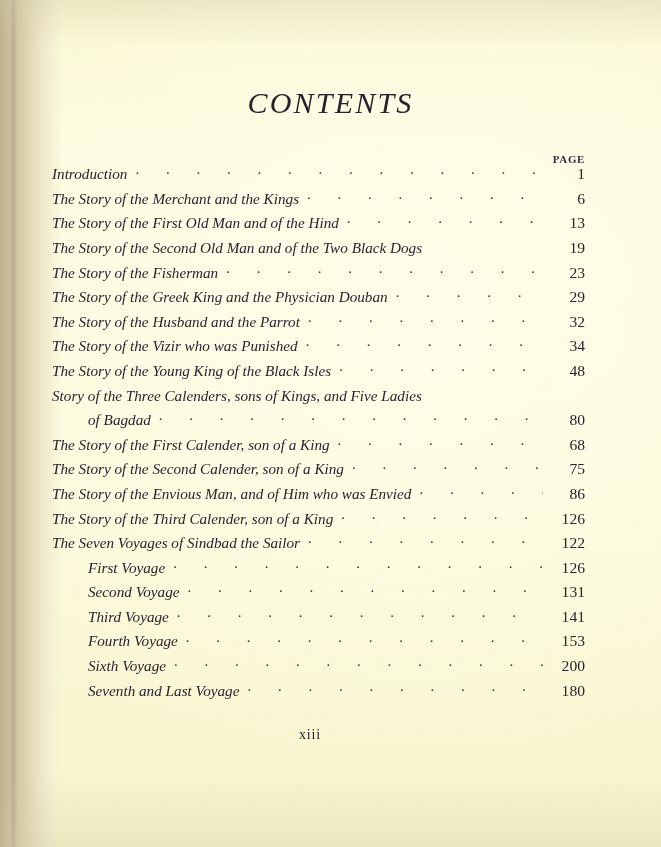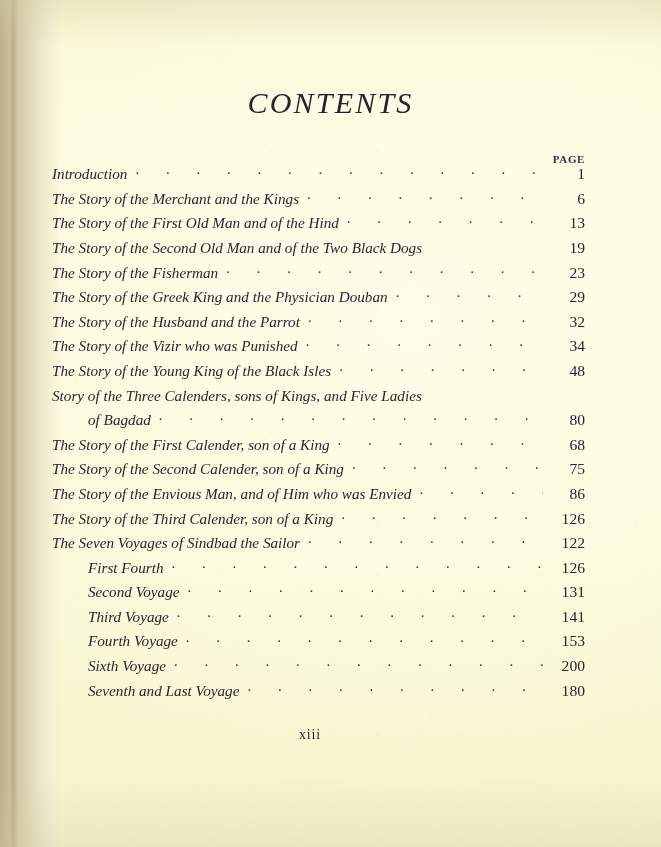--- a/index.html
+++ b/index.html
@@ -283,21 +283,21 @@
           <span class="row-label">The Story of the Third Calender, son of a King</span>
           <span class="leader"></span>
           <span class="row-page">126</span>
         </div>
         <div class="toc-row">
           <span class="row-label">The Seven Voyages of Sindbad the Sailor</span>
           <span class="leader"></span>
           <span class="row-page">122</span>
         </div>
         <div class="toc-row indent">
-          <span class="row-label">First Fourth</span>
+          <span class="row-label">First Voyage</span>
           <span class="leader"></span>
           <span class="row-page">126</span>
         </div>
         <div class="toc-row indent">
           <span class="row-label">Second Voyage</span>
           <span class="leader"></span>
           <span class="row-page">131</span>
         </div>
         <div class="toc-row indent">
           <span class="row-label">Third Voyage</span>

